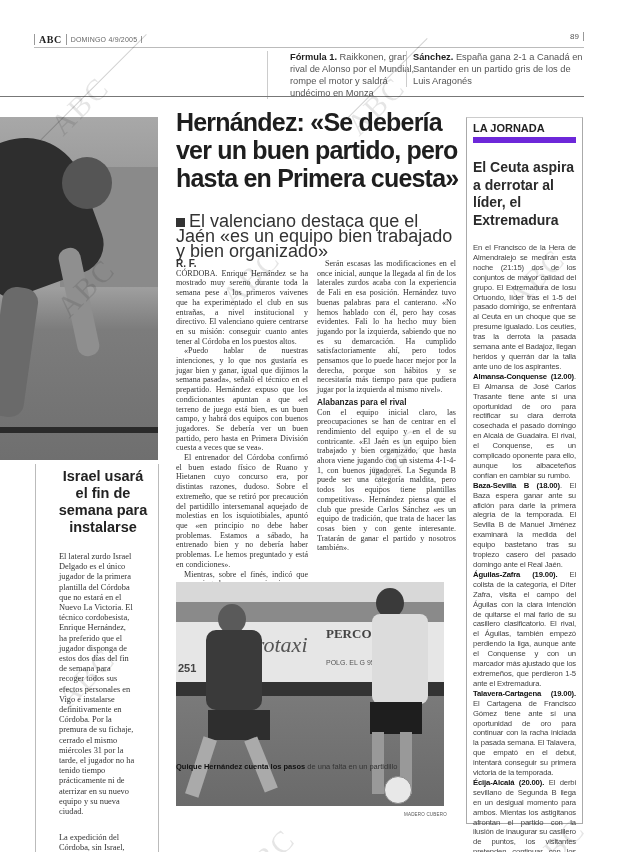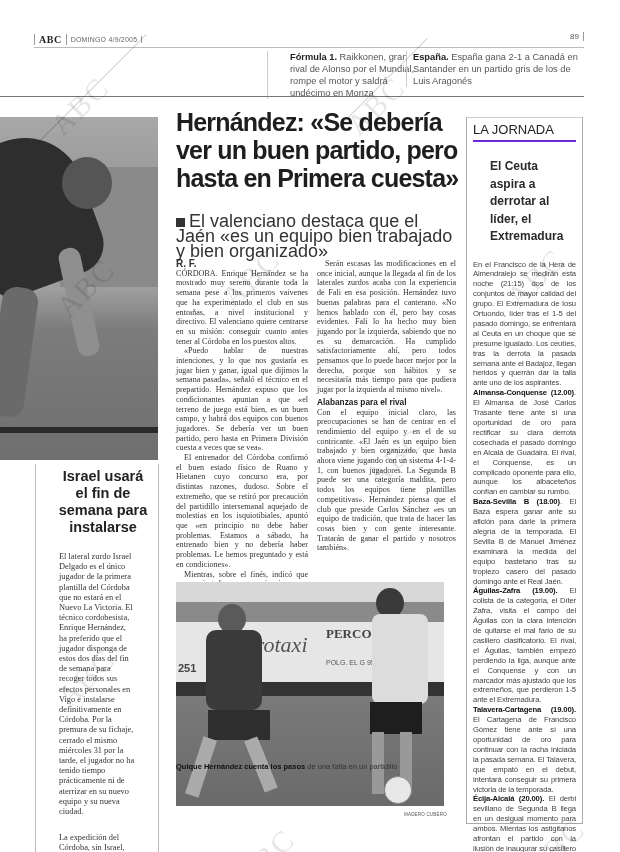--- a/index.html
+++ b/index.html
@@ -67,22 +67,22 @@
   .photo2 .p2shorts { position:absolute; left:194px; top:120px; width:52px; height:32px; background:#1e1e1e; }
   .photo2 .p2legL { position:absolute; left:196px; top:150px; width:12px; height:62px; background:#999; }
   .photo2 .p2legR { position:absolute; left:224px; top:150px; width:12px; height:62px; background:#999; }
   .photo2 .ball { position:absolute; left:208px; top:194px; width:26px; height:26px; background:#e8e8e8; border-radius:50%; border:1px solid #888; }
   .caption { left:176px; top:762px; width:250px; font-family:"Liberation Sans", sans-serif; font-size:7.5px; color:#333; }
   .caption b { color:#111; }
   .credit { left:404px; top:812px; font-family:"Liberation Sans", sans-serif; font-size:4.5px; color:#555; letter-spacing:0.2px; }
 
   
   .sidebar { left:466px; top:117px; width:117px; height:707px; border:1px solid #aaa; border-top:1px solid #ccc; box-sizing:border-box; padding:0 6px; }
-  .sb-kicker { font-family:"Liberation Sans", sans-serif; font-weight:normal; font-size:13px; color:#222; padding:4px 0 3px 0; border-bottom:2px solid #6d28d9; }
-  .sb-title { font-family:"Liberation Sans", sans-serif; font-weight:bold; font-size:12px; line-height:17.5px; color:#2a2a2a; margin-top:16px;margin-left:17px; }
+  .sb-kicker { font-family:"Liberation Sans", sans-serif; font-weight:bold; font-size:11px; color:#222; padding:4px 0 3px 0; border-bottom:6px solid #6d28d9; }
+  .sb-title { font-family:"Liberation Sans", sans-serif; font-weight:bold; font-size:14px; line-height:17.5px; color:#2a2a2a; margin-top:16px; }
   .sb-body { font-family:"Liberation Sans", sans-serif; font-size:7.7px; line-height:9.9px; color:#444; margin-top:14px; text-align:justify; letter-spacing:-0.15px; }
   .sb-body p { margin:0; }
   .sb-body b { color:#111; }
 
   
   .wm { font-family:"Liberation Serif", serif; font-size:30px; color:rgba(0,0,0,0.10); transform:rotate(-45deg); transform-origin:left top; letter-spacing:2px; pointer-events:none; }
   .wmline { border-top:1px solid rgba(0,0,0,0.18); transform-origin:left top; pointer-events:none; }
 </style>
 </head>
 <body>
@@ -91,21 +91,21 @@
   <span class="logo">ABC</span>
   <span class="date">DOMINGO 4/9/2005</span>
 </div>
 <div class="abs hdr-page">89</div>
 <div class="abs hdr-rule-top"></div>
 
 <div class="abs teaser teaser1">
   <b>Fórmula 1.</b><span> Raikkonen, gran rival de Alonso por el Mundial, rompe el motor y saldrá undécimo en Monza</span>
 </div>
 <div class="abs teaser teaser2">
-  <b>España.</b><span> España gana 2-1 a Canadá en Santander en un partido gris de los de Luis Aragonés</span>
+  <b>Sánchez.</b><span> España gana 2-1 a Canadá en Santander en un partido gris de los de Luis Aragonés</span>
 </div>
 <div class="abs hdr-rule-bot"></div>
 
 <div class="abs photo1">
   <div class="wall"></div>
   <div class="shirt"></div>
   <div class="head"></div>
   <div class="arm"></div>
   <div class="leg"></div>
   <div class="shadow"></div>

